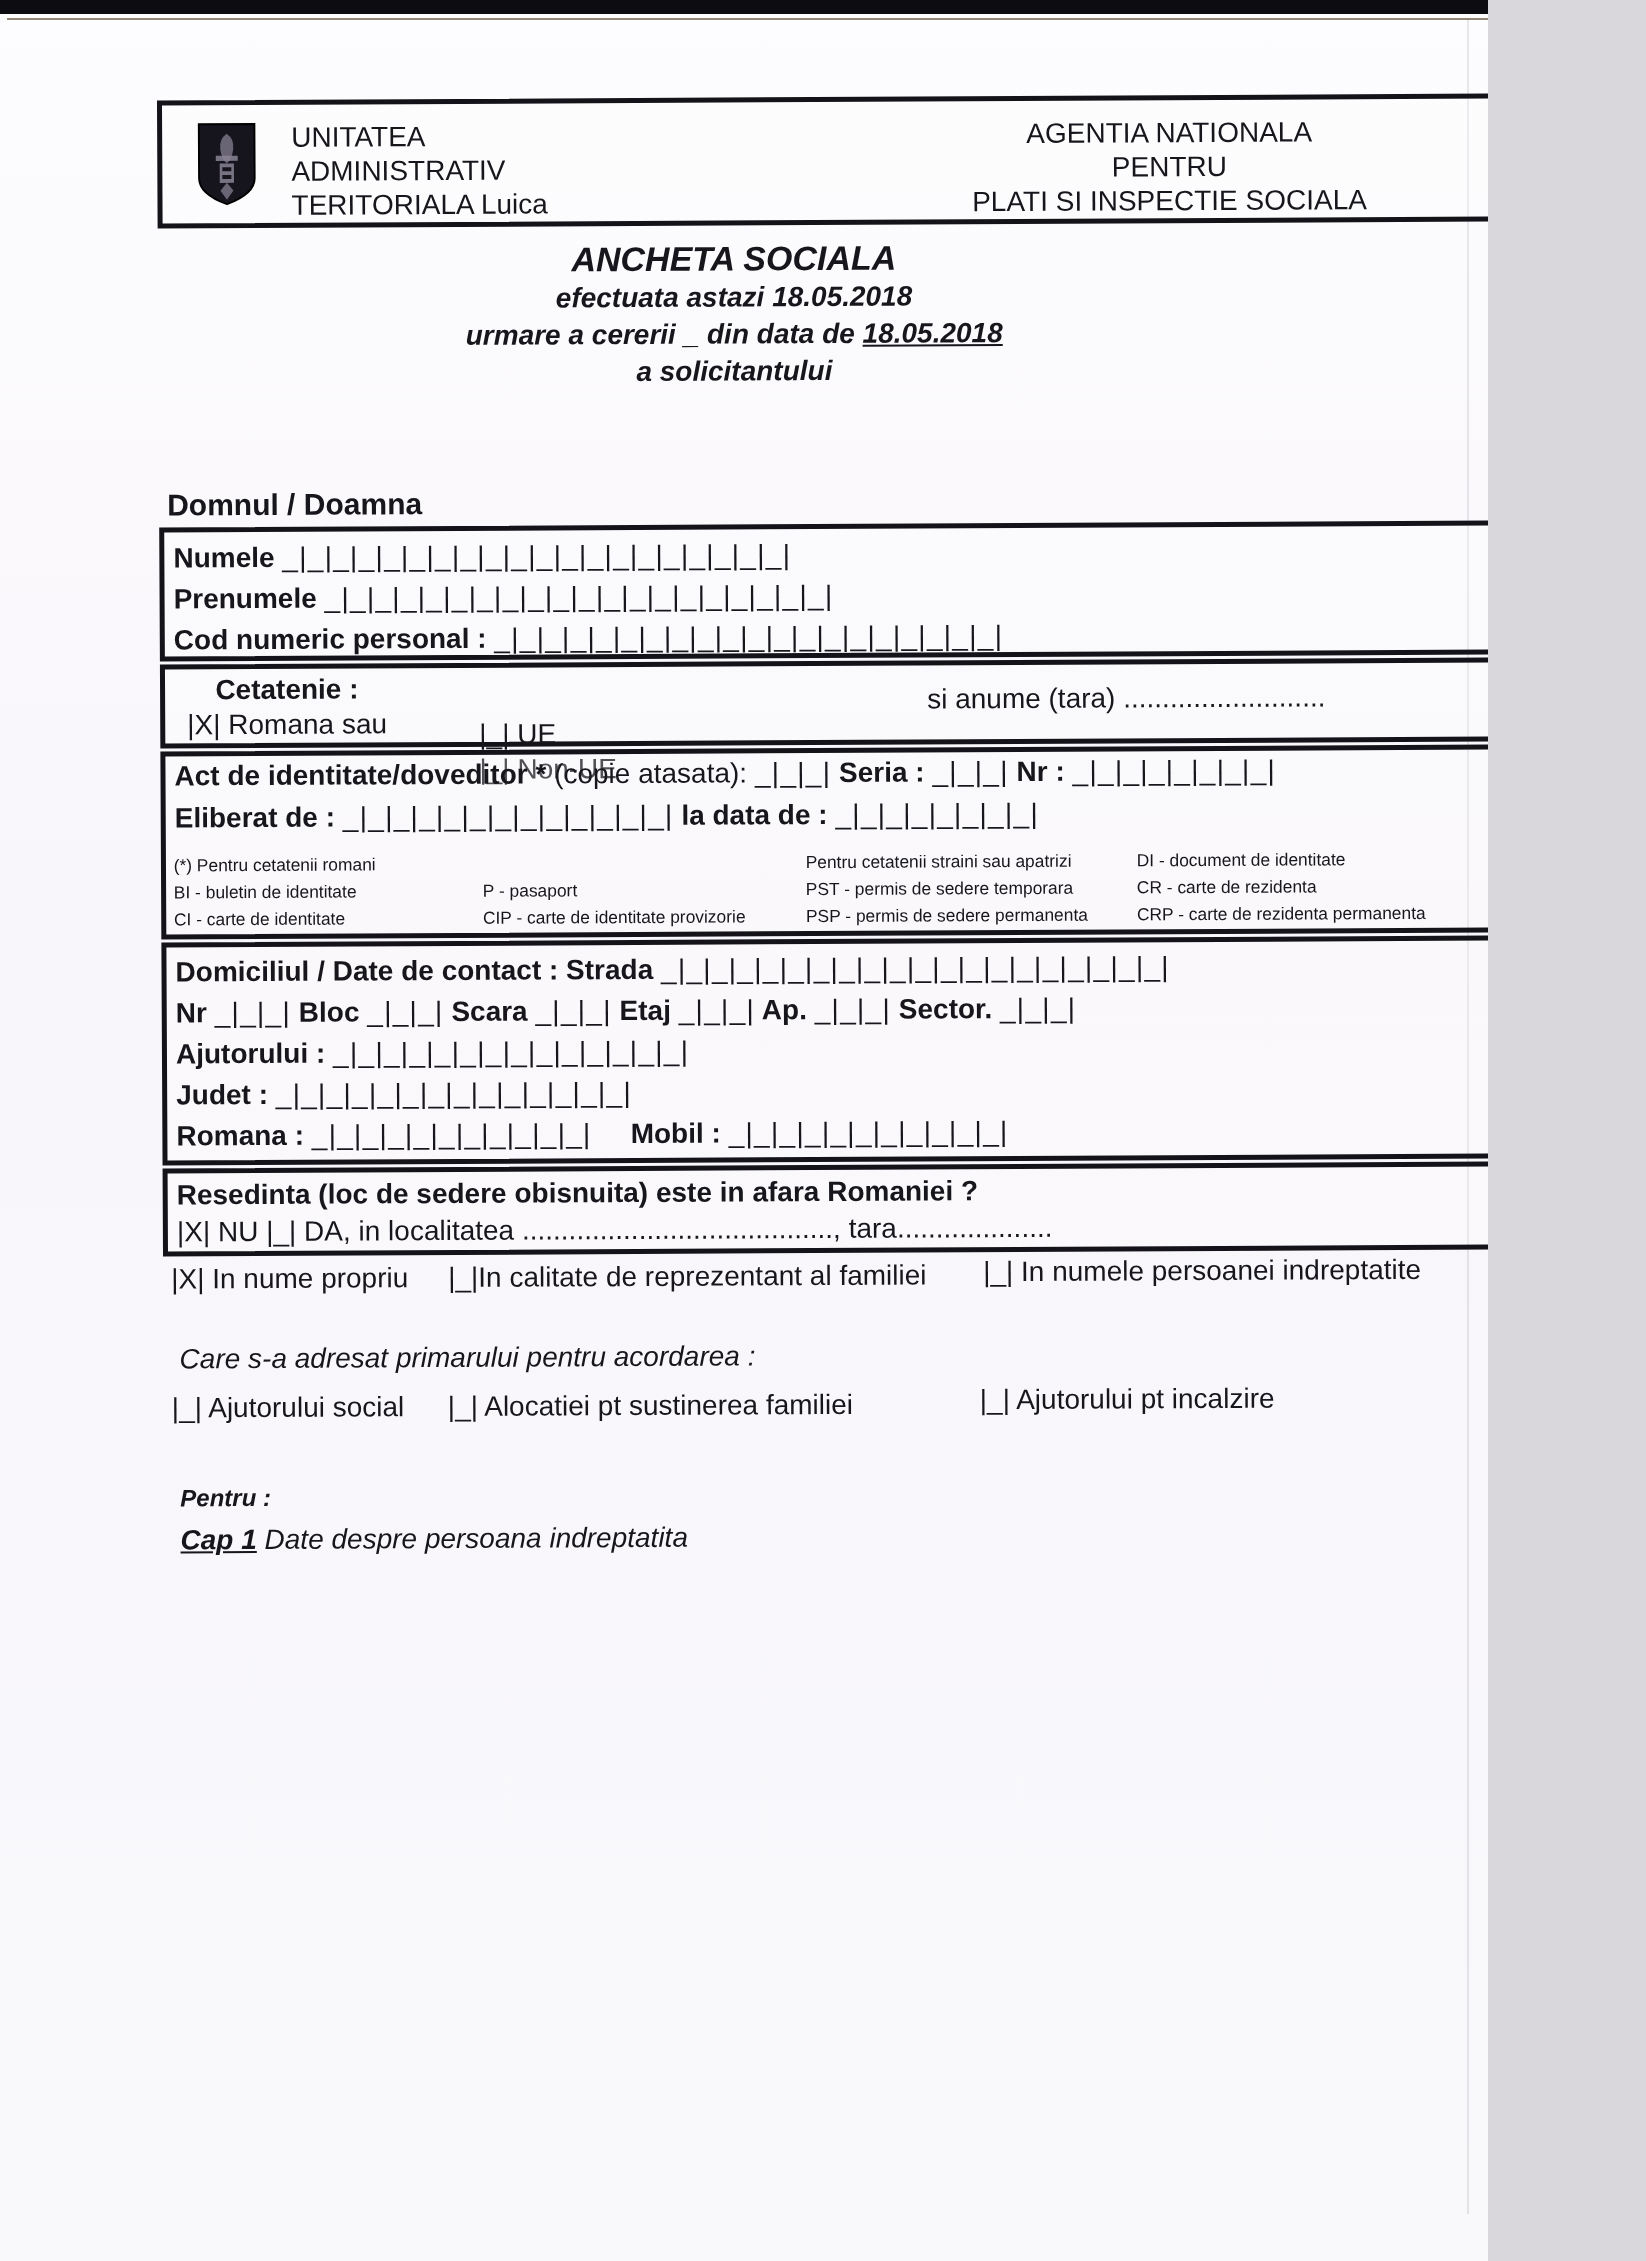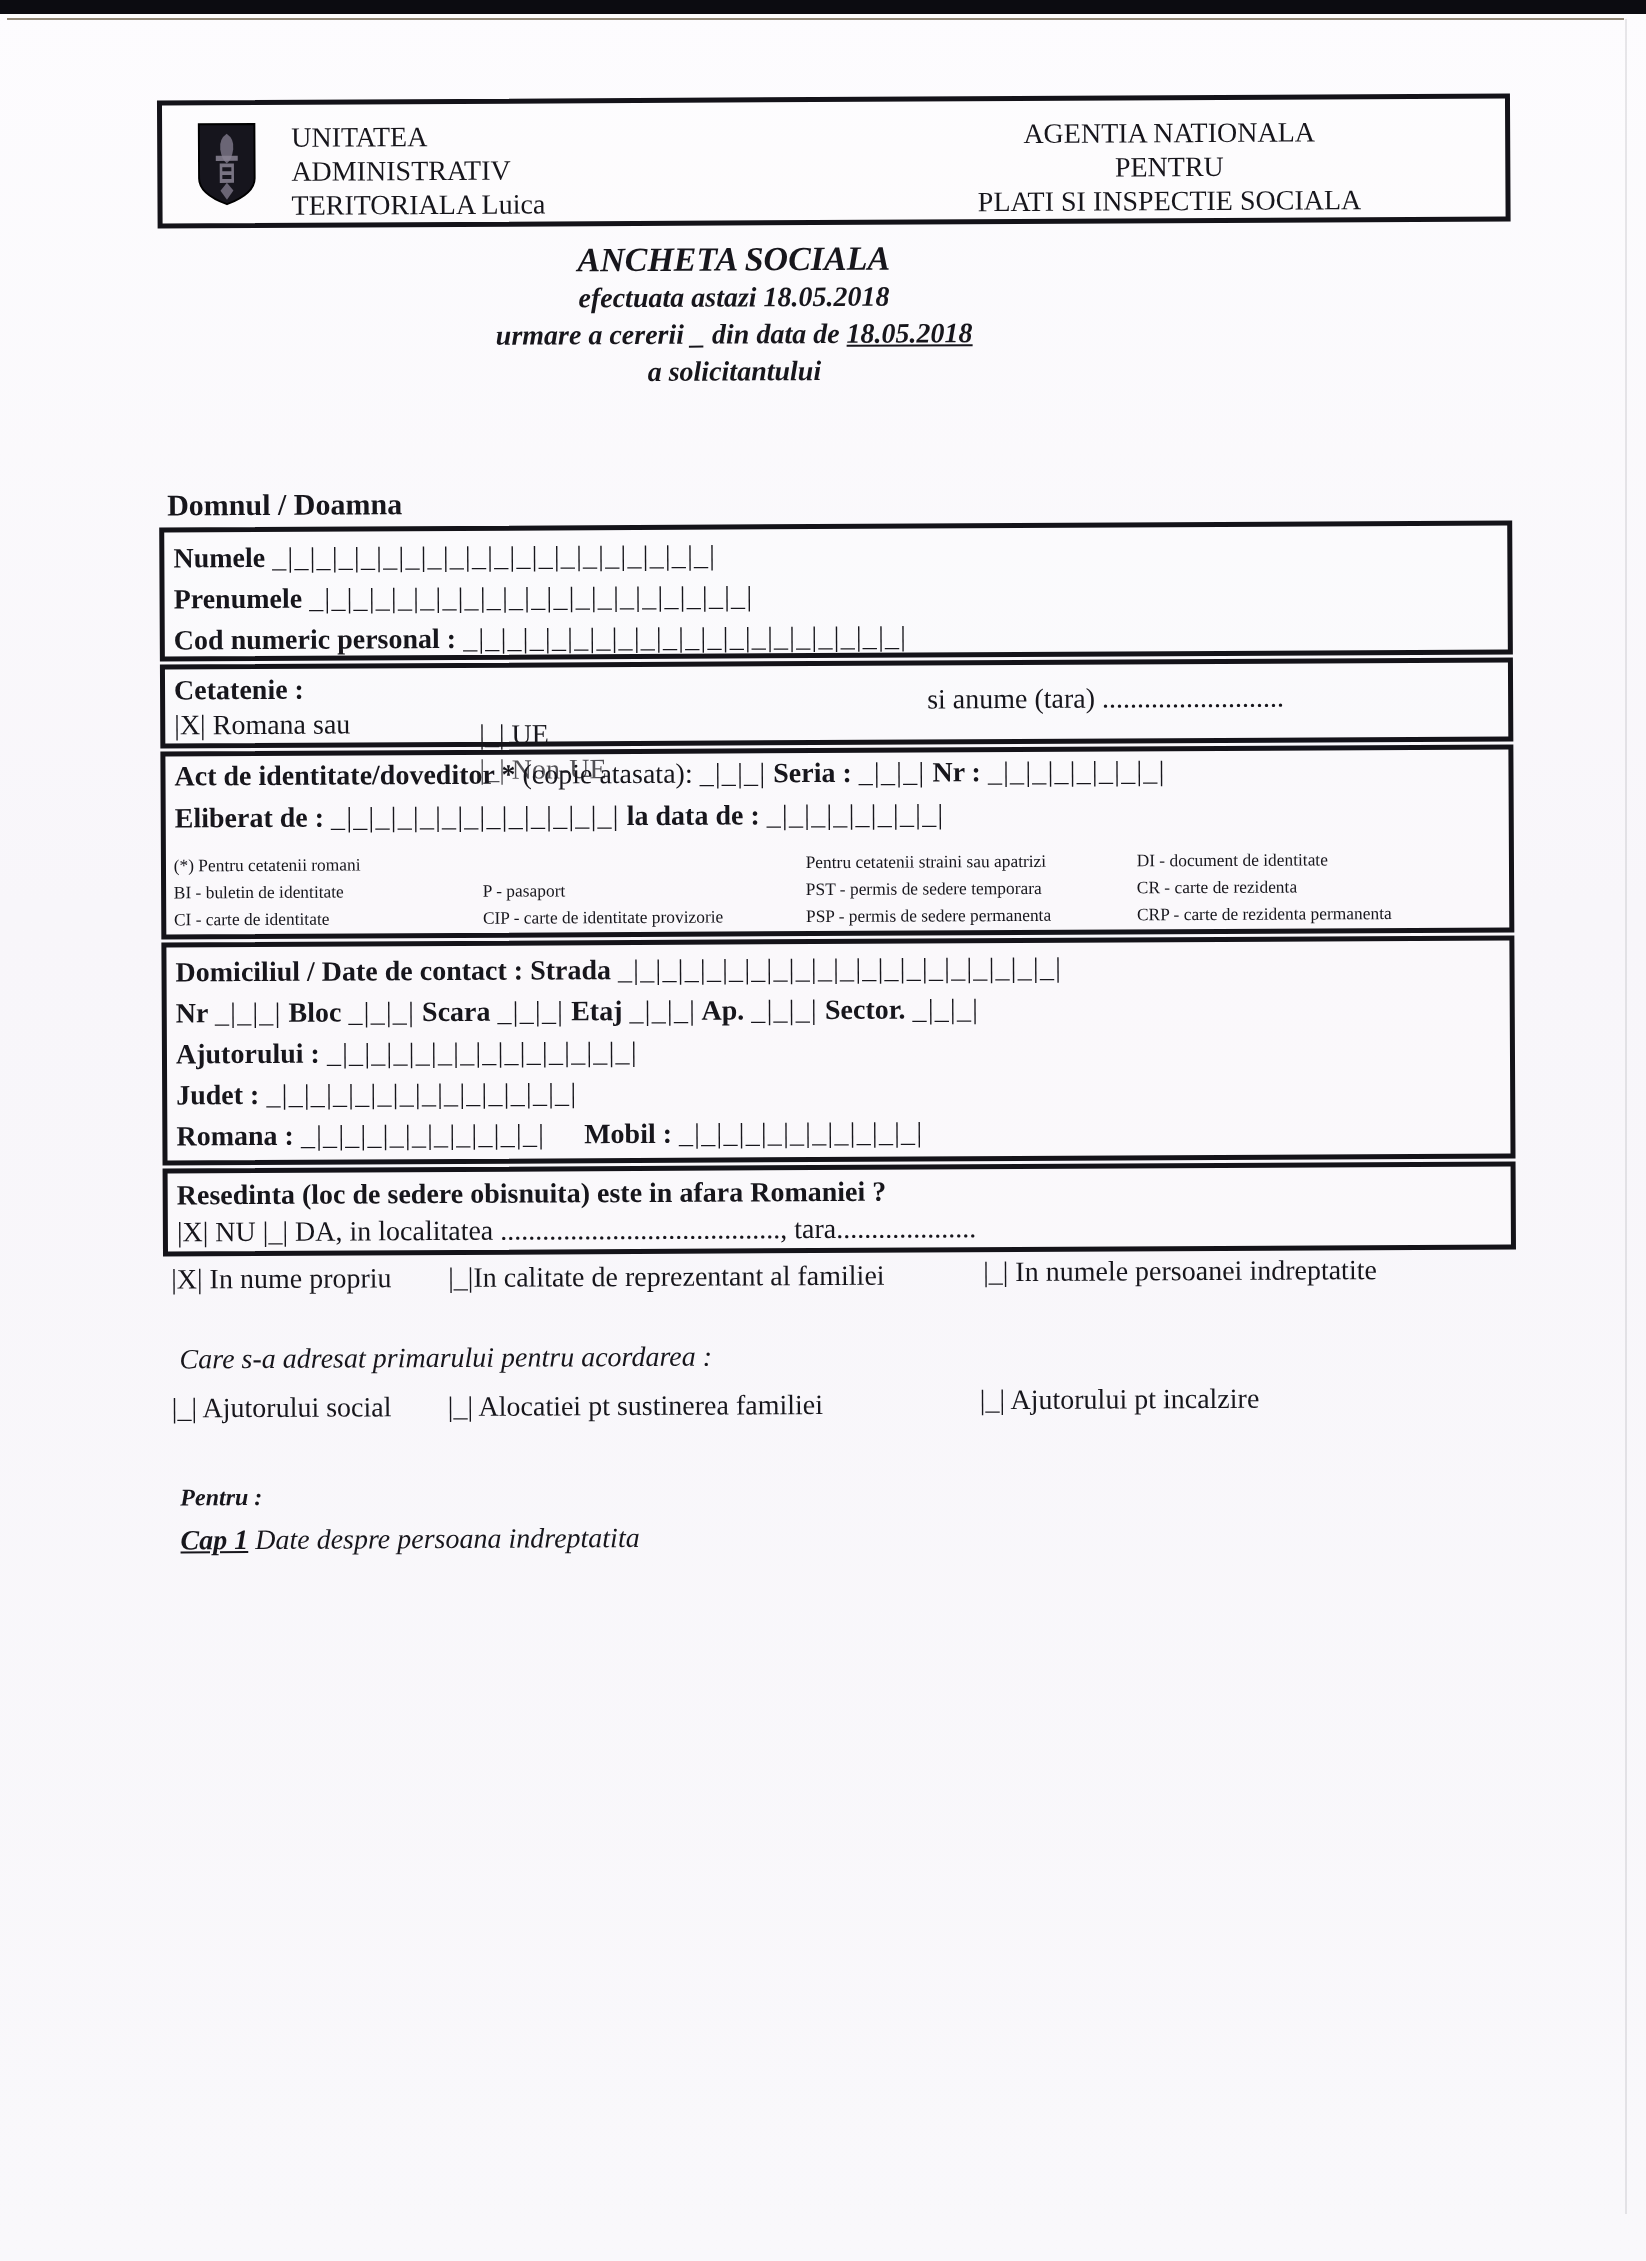--- a/index.html
+++ b/index.html
@@ -1,19 +1,19 @@
 <!DOCTYPE html>
 <html style="font-size:10.3px"><head>
 <meta charset="utf-8">
 <style>
   html,body{margin:0;padding:0;background:#d9d7dc;}
   .page{
-    position:relative; width:1646px; height:2261px;
+    position:relative; width:1488px; height:2261px;
     background:linear-gradient(180deg,#fdfcfe 0%, #f8f6fa 40%, #f9f8fb 100%);
-    font-family:Liberation Serif, serif;
+    font-family:Liberation Sans, sans-serif;
     color:#17161c; overflow:hidden;
   }
   .scan-band{position:absolute;left:0;top:0;width:100%;height:14px;background:#0c0c11;}
   .scan-band2{position:absolute;left:0;top:14px;width:100%;height:3.9px;background:#fdfdfd;}
   .scan-line{position:absolute;left:6.5px;top:18px;width:1617px;height:1.9px;background:#6e6148;opacity:.75;}
   .paper-edge{position:absolute;top:19.4px;right:19.4px;width:1.3px;height:2195px;background:rgba(40,35,50,.10);}
   .tilt{position:absolute;left:0;top:0;width:1646px;height:2261px;transform:rotate(-0.3deg);transform-origin:50% 30%;}
 
   .bold{font-weight:bold;}
   .comb{font-size:28px;letter-spacing:1.3px;white-space:nowrap;}
@@ -26,21 +26,21 @@
 
   .title-wrap{position:absolute;left:129px;top:239px;width:1214px;text-align:center;font-style:italic;font-weight:bold;}
   .title-main{font-size:34px;line-height:39px;}
   .title-sub{font-size:28px;line-height:37px;}
   .date-underline{text-decoration:underline;text-align:center;}
 
   .salutation{position:absolute;left:168px;top:485px;font-size:30px;font-weight:bold;}
 
   .box-name{top:524px;height:134px;padding:5.2px 0 0 9px;font-size:28px;line-height:41px;white-space:nowrap;}
   .box-cit{top:661px;height:84px;font-size:28px;}
-  .cit-c1{position:absolute;left:9px;top:2.6px;line-height:35px;}
+  .cit-c1{position:absolute;left:22px;top:2.6px;line-height:35px;text-align:center;}
   .cit-c2{position:absolute;left:314px;top:2.6px;line-height:35px;margin-top:46px;}
   .cit-c3{position:absolute;left:762px;top:18px;}
 
   .box-id{top:748px;height:188px;font-size:28px;}
   .id-line1{position:absolute;left:9px;top:3.9px;white-space:nowrap;}
   .id-line2{position:absolute;left:9px;top:46px;white-space:nowrap;}
   .fineprint{position:absolute;left:7.7px;top:96px;right:5.2px;font-size:17.4px;}
   .fp-row{display:flex;line-height:27px;}
   .fp-c1{width:309px;}
   .fp-c2{width:323px;}

